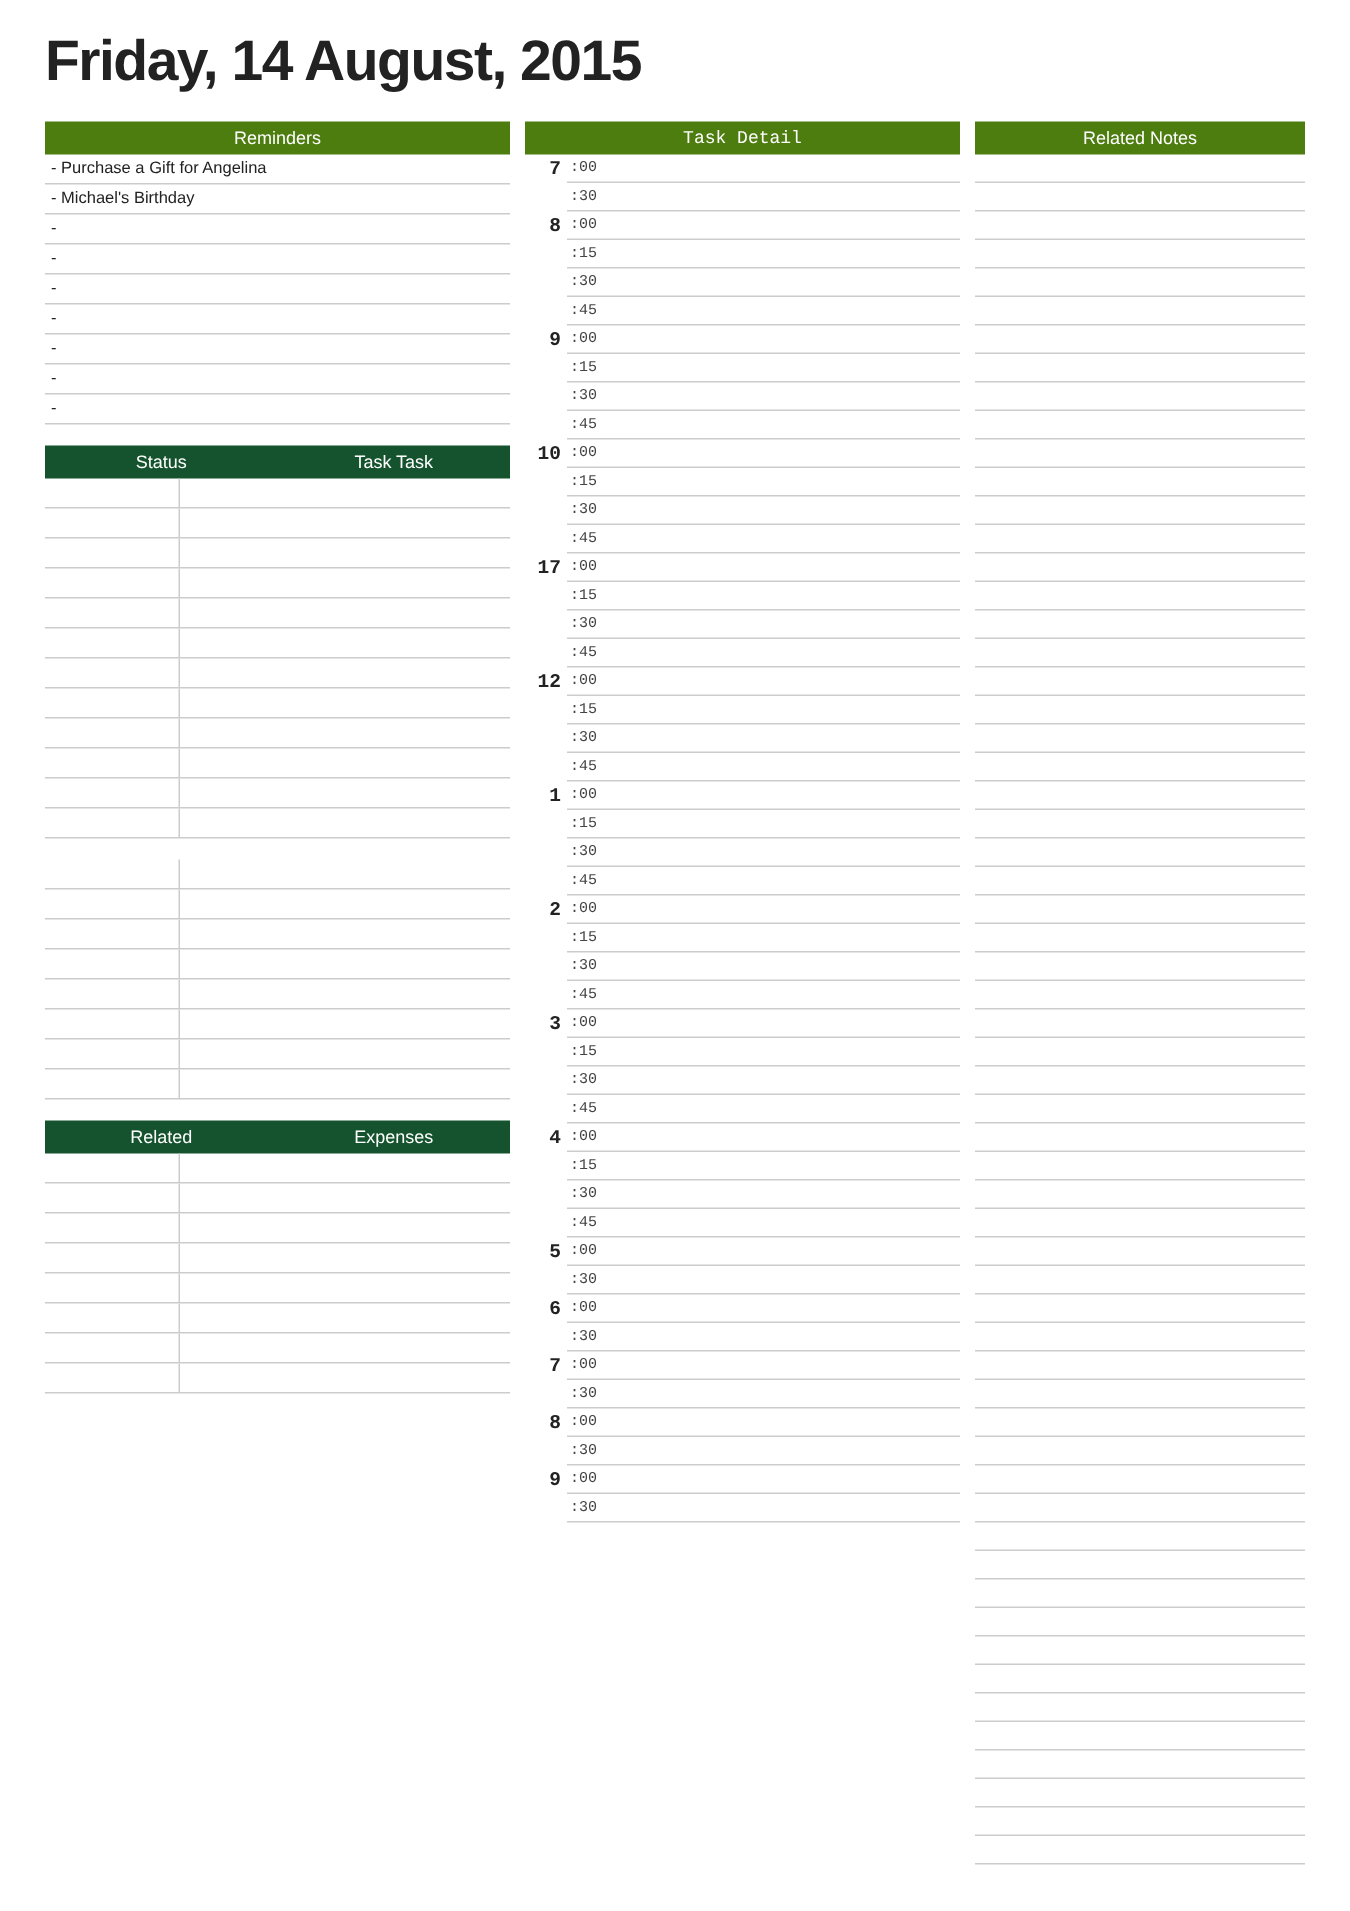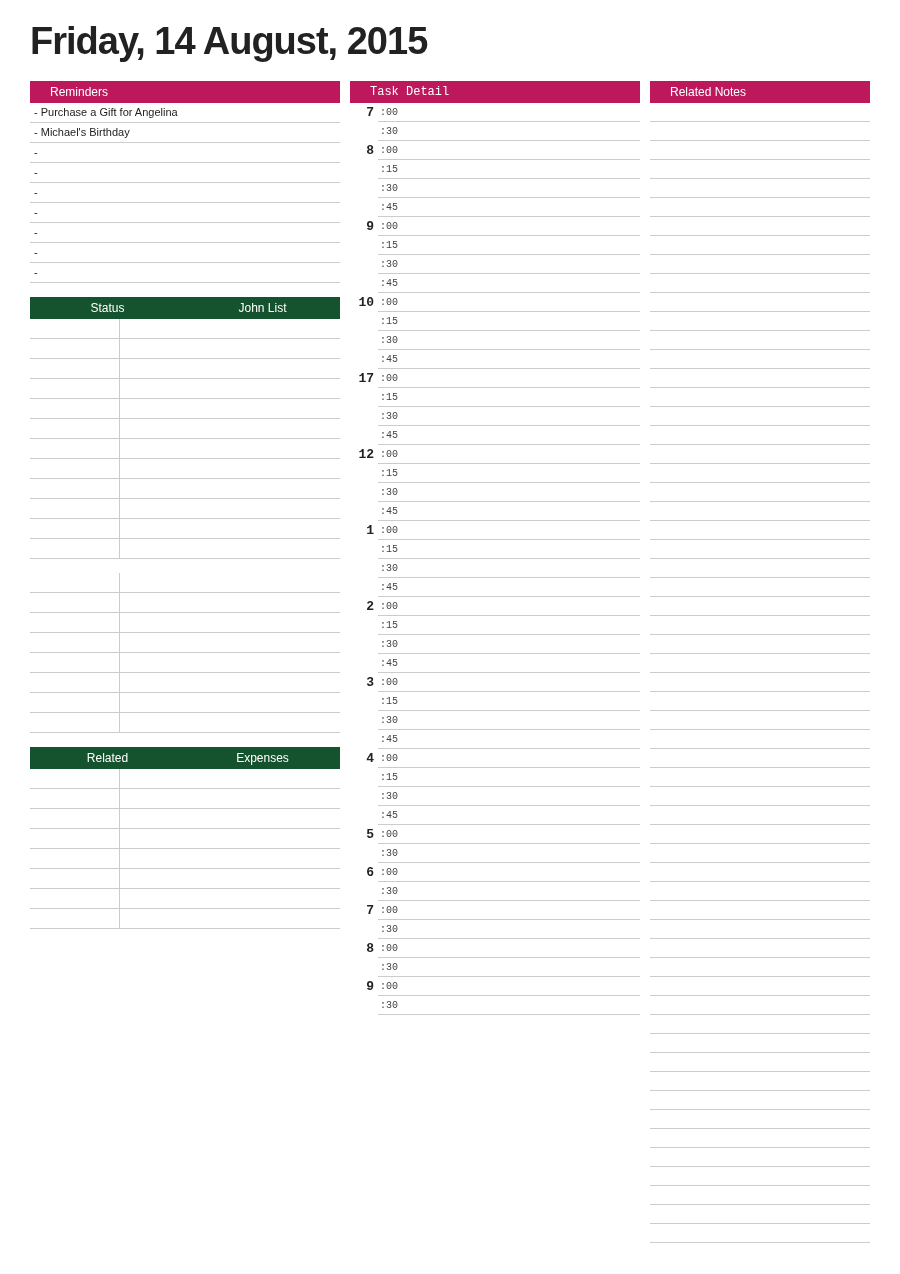--- a/index.html
+++ b/index.html
@@ -34,25 +34,25 @@
       flex-shrink: 0;
       margin-right: 10px;
     }
     
     .right-col {
       flex: 1;
     }
 
     
     .section-header {
-      background: #be185d;
+      background: #4d7c0f;
       color: #fff;
-      text-align: left;
+      text-align: center;
       font-size: 12px;
-      padding: 4px 20px;
+      padding: 4px 6px;
       font-weight: normal;
     }
     .section-header-row {
       display: flex;
       background: #14532d;
       color: #fff;
     }
     .section-header-row .col-head {
       flex: 1;
       text-align: center;
@@ -164,21 +164,21 @@
           <div class="reminder-row">-</div>
           <div class="reminder-row">-</div>
           <div class="reminder-row">-</div>
           <div class="reminder-row">-</div>
         </div>
     </div>
 
     <div class="two-col-section">
       <div class="section-header-row">
         <div class="col-head">Status</div>
-        <div class="col-head">John List</div>
+        <div class="col-head">Task Task</div>
       </div>
       <div id="task-list-rows">
           <div class="two-col-row">
             <div class="cell-left"></div>
             <div class="cell-right"></div>
           </div>
           <div class="two-col-row">
             <div class="cell-left"></div>
             <div class="cell-right"></div>
           </div>

